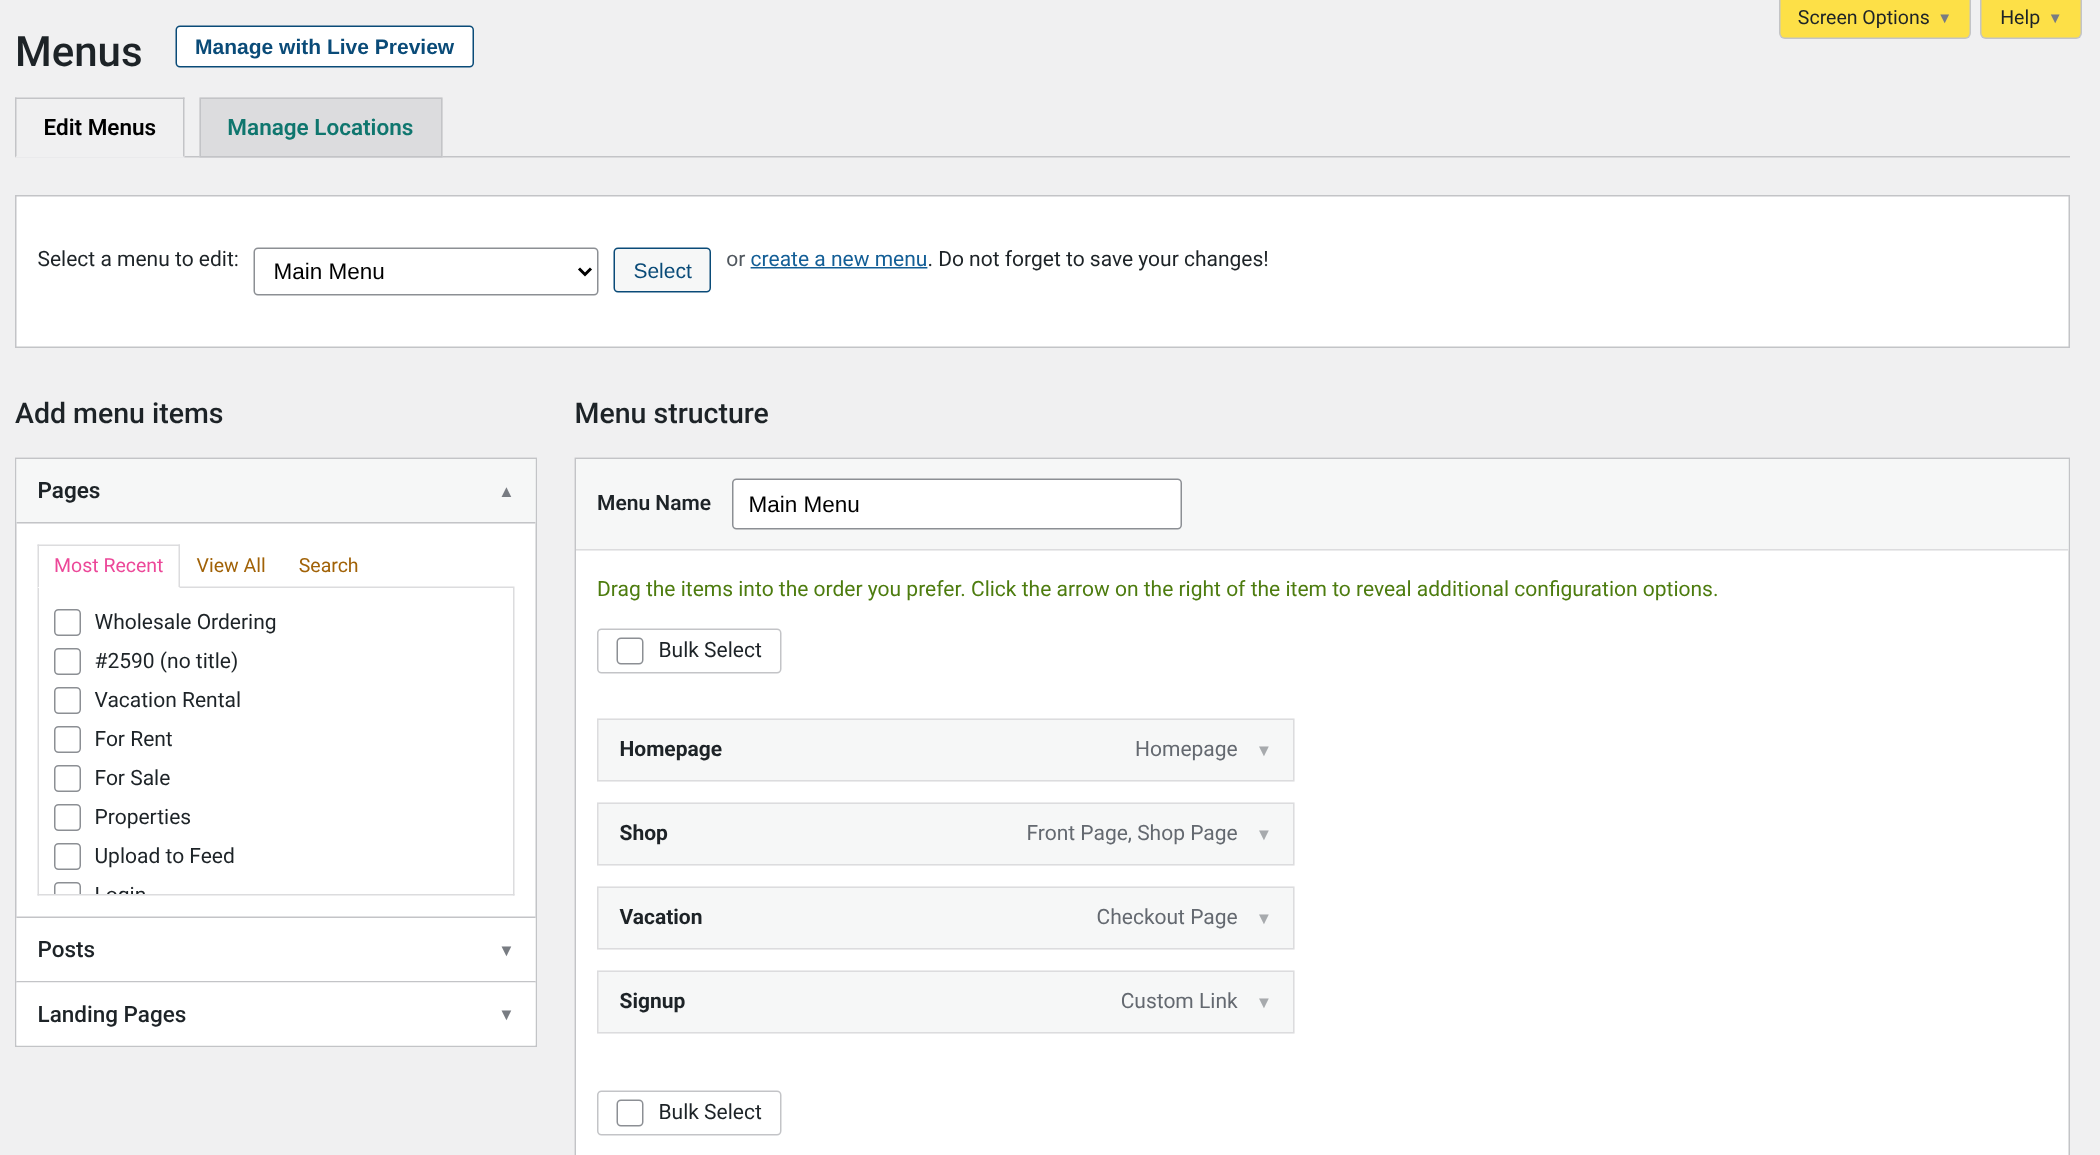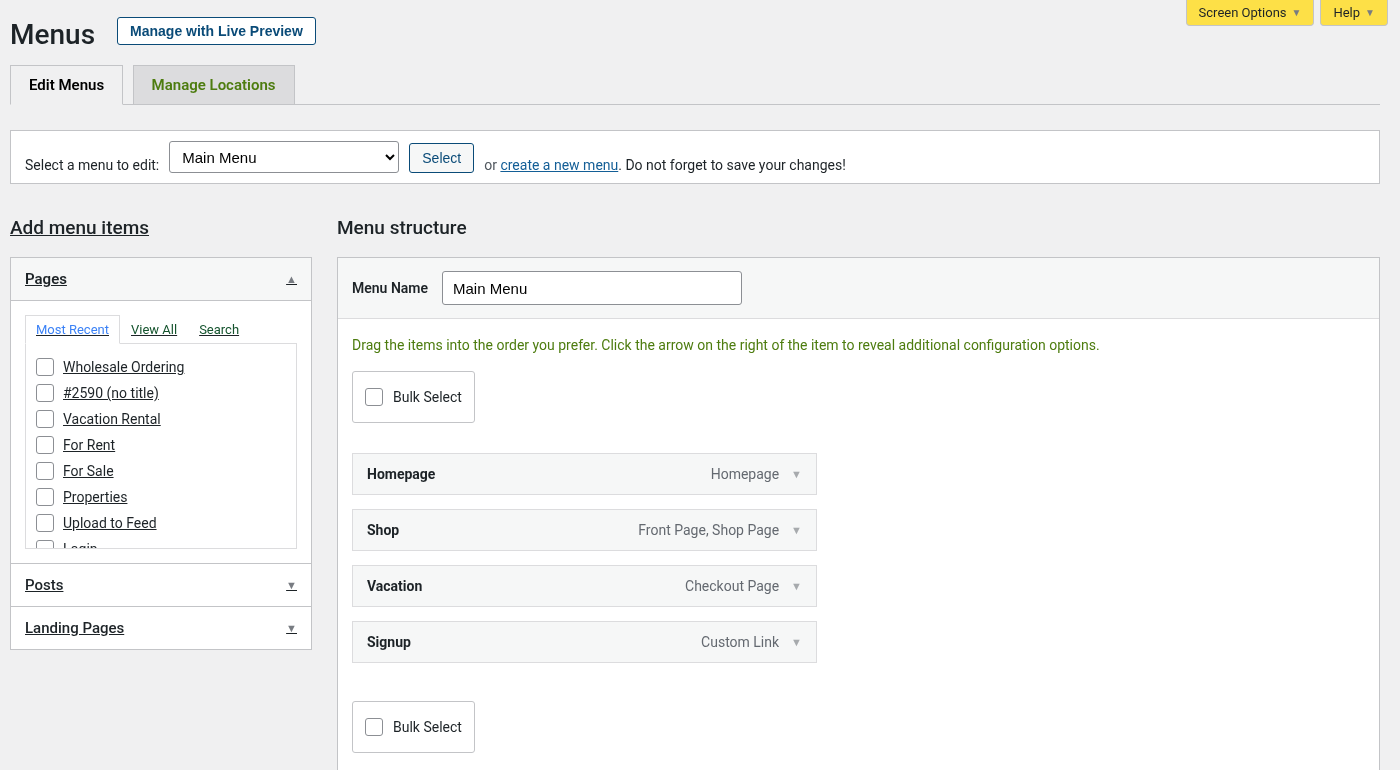--- a/index.html
+++ b/index.html
@@ -5,53 +5,53 @@
 * { box-sizing: border-box; margin: 0; padding: 0; }
 body { font-family: -apple-system, BlinkMacSystemFont, "Segoe UI", Roboto, sans-serif; background: #f0f0f1; color: #1d2327; font-size: 14px; }
 .wrap { padding: 10px 20px 0 10px; }
 .top-buttons { position: absolute; top: 0; right: 12px; display: flex; gap: 6px; }
 .top-tab { background: #fde047; border: 1px solid #c3c4c7; border-top: none; border-radius: 0 0 4px 4px; padding: 5px 12px; font-size: 13px; cursor: pointer; display: inline-flex; align-items: center; gap: 5px; }
 .tri-down { font-size: 10px; color: #787c82; }
 h1 { display: inline-block; font-size: 28px; font-weight: 500; padding: 8px 12px 0 0; }
 .hdr-row { display: flex; align-items: center; gap: 10px; margin-bottom: 14px; }
 .live-prev { border: 1px solid #0a4b78; color: #0a4b78; background: #fff; border-radius: 3px; padding: 5px 12px; font-size: 14px; font-weight: 600; cursor: pointer; }
 .nav-tab-wrapper { border-bottom: 1px solid #c3c4c7; }
-.nav-tab { display: inline-block; background: #dcdcde; border: 1px solid #c3c4c7; margin: 0 6px -1px 0; padding: 10px 18px; font-size: 15px; font-weight: 600; color: #4d7c0f; cursor: pointer; }
+.nav-tab { display: inline-block; background: #dcdcde; border: 1px solid #c3c4c7; margin: 0 6px -1px 0; padding: 10px 18px; font-size: 15px; font-weight: 600; color: #0f766e; cursor: pointer; }
 .nav-tab.active { background: #f0f0f1; border-bottom-color: #f0f0f1; color: #000000; }
-.menu-edit-box { background: #fff; border: 1px solid #c3c4c7; margin: 25px 0 0; padding: 10px 14px; display: flex; align-items: flex-end; gap: 10px; flex-wrap: wrap; }
+.menu-edit-box { background: #fff; border: 1px solid #c3c4c7; margin: 25px 0 0; padding: 34px 14px; display: flex; align-items: flex-start; gap: 10px; flex-wrap: wrap; }
 .lbl { font-size: 14px; }
 .select-menu { font-size: 15px; padding: 3px 8px; border: 1px solid #8c8f94; border-radius: 3px; background: #fff; min-width: 230px; height: 32px; }
 .btn { border: 1px solid #0a4b78; color: #0a4b78; background: #f6f7f7; border-radius: 3px; padding: 3px 12px; font-size: 14px; cursor: pointer; height: 30px; }
 .link { color: #135e96; text-decoration: underline; cursor: pointer; }
 .or-text { color: #50575e; }
 .cols { display: flex; gap: 25px; margin-top: 32px; align-items: flex-start; }
-.col-left { width: 302px; flex-shrink: 0; text-decoration: underline; }
+.col-left { width: 348px; flex-shrink: 0; }
 .col-right { flex: 1; }
 h2 { font-size: 19px; font-weight: 500; margin-bottom: 18px; }
 .metabox { background: #fff; border: 1px solid #c3c4c7; }
 .postbox-hdr { background: #f6f7f7; border-bottom: 1px solid #c3c4c7; padding: 12px 14px; display: flex; justify-content: space-between; align-items: center; cursor: pointer; font-weight: 600; font-size: 15px; }
 .accordion-closed .postbox-hdr { border-bottom: none; background: #fff; }
 .accordion-closed { border-top: 1px solid #c3c4c7; }
 .tri { font-size: 11px; color: #787c82; }
 .inside { padding: 14px; }
 .page-tabs { display: flex; border-bottom: 1px solid #dcdcde; margin-bottom: 0; }
-.pt { padding: 6px 10px; font-size: 13px; color: #14532d; cursor: pointer; border: 1px solid transparent; border-bottom: none; margin-bottom: -1px; }
-.pt.active { border-color: #dcdcde; background: #fff; color: #3b82f6; border-bottom: 1px solid #fff; }
+.pt { padding: 6px 10px; font-size: 13px; color: #a16207; cursor: pointer; border: 1px solid transparent; border-bottom: none; margin-bottom: -1px; }
+.pt.active { border-color: #dcdcde; background: #fff; color: #ec4899; border-bottom: 1px solid #fff; }
 .panel-body { border: 1px solid #dcdcde; border-top: none; padding: 10px 10px 6px; max-height: 205px; overflow-y: hidden; }
 .chk-item { display: flex; align-items: center; gap: 9px; padding: 4px 0; font-size: 14px; }
 .chk { appearance: none; width: 18px; height: 18px; border: 1px solid #8c8f94; border-radius: 3px; background: #fff; cursor: pointer; flex-shrink: 0; }
 .bottom-actions { display: flex; justify-content: space-between; align-items: center; padding: 12px 0 4px; }
 .sel-all { display: flex; align-items: center; gap: 9px; font-size: 14px; }
 .menu-frame { border: 1px solid #c3c4c7; background: #fff; }
 .menu-name-row { background: #f6f7f7; border-bottom: 1px solid #dcdcde; padding: 13px 14px; display: flex; align-items: center; gap: 14px; }
 .mn-label { font-size: 14px; font-weight: 600; }
 .mn-input { font-size: 15px; padding: 4px 10px; border: 1px solid #8c8f94; border-radius: 3px; height: 34px; width: 300px; }
 .menu-body { padding: 18px 14px; }
 .instr { font-size: 14px; color: #4d7c0f; margin-bottom: 18px; }
-.bulk { display: inline-flex; align-items: center; gap: 10px; border: 1px solid #c3c4c7; border-radius: 3px; padding: 16px 12px; font-size: 14px; background: #fff; margin-bottom: 30px; }
+.bulk { display: inline-flex; align-items: center; gap: 10px; border: 1px solid #c3c4c7; border-radius: 3px; padding: 5px 12px; font-size: 14px; background: #fff; margin-bottom: 30px; }
 .bulk-bottom { margin-top: 24px; margin-bottom: 0; }
 .menu-item { background: #f6f7f7; border: 1px solid #dcdcde; width: 465px; display: flex; align-items: center; justify-content: space-between; padding: 12px 14px; margin-bottom: 14px; cursor: move; }
 .mi-title { font-weight: 700; font-size: 14px; }
 .mi-right { display: flex; align-items: center; gap: 12px; color: #646970; font-size: 14px; }
 .mi-tri { font-size: 11px; color: #a7aaad; cursor: pointer; }
 .menu-footer { border-top: 1px solid #dcdcde; padding: 12px 14px; display: flex; justify-content: space-between; align-items: center; background: #fff; }
 .del-link { color: #b32d2e; text-decoration: underline; cursor: pointer; font-size: 14px; }
 .save-btn { background: #2271b1; color: #fff; border: 1px solid #135e96; border-radius: 3px; padding: 6px 14px; font-size: 14px; font-weight: 500; cursor: pointer; }
 </style>
 </head>

